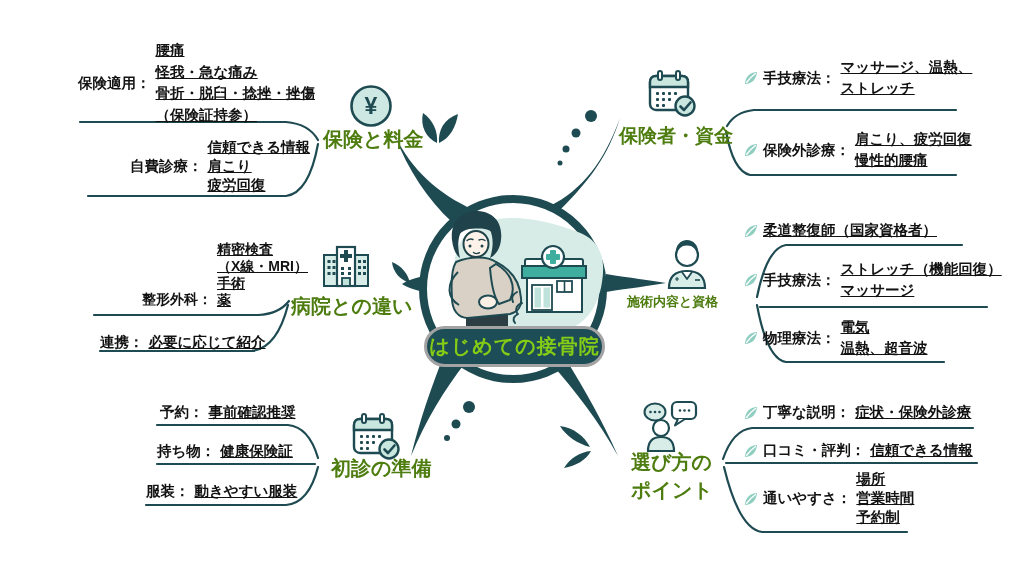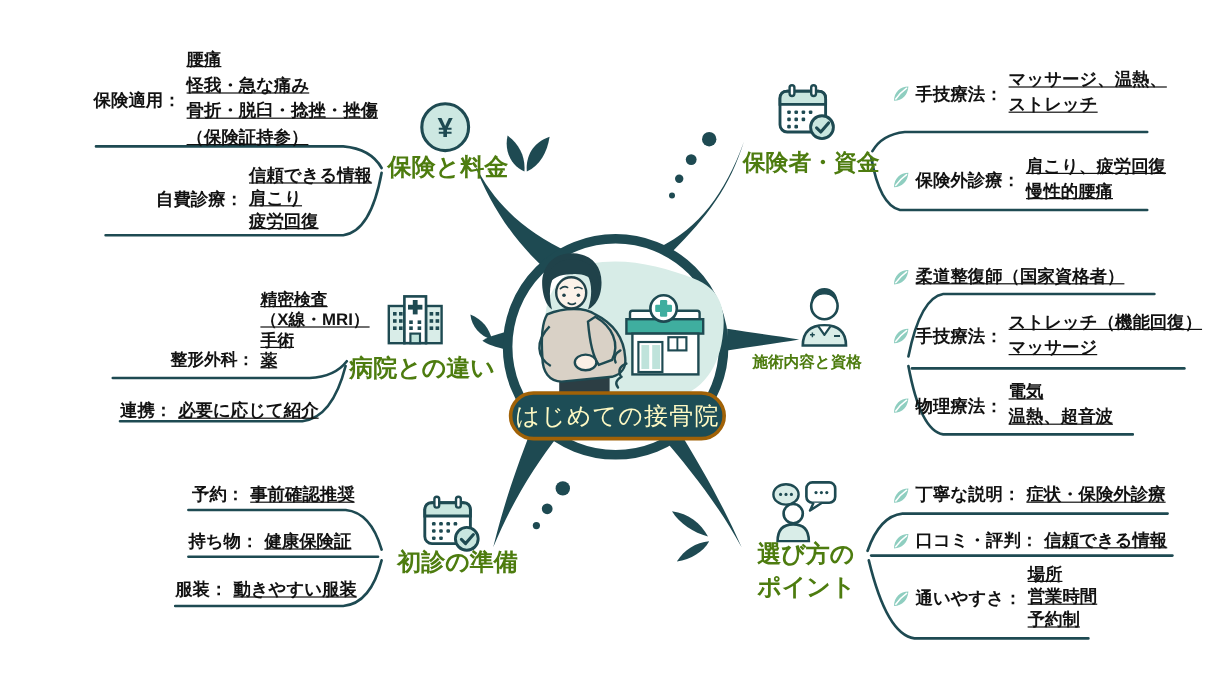--- a/index.html
+++ b/index.html
@@ -14,23 +14,23 @@
   .pre{margin-right:5px;}
   .col{display:flex;flex-direction:column;text-decoration:underline;}
   .lh22 .ln{line-height:21.5px;}
   .lh21 .ln{line-height:21px;}
   .lh19 .ln{line-height:19px;}
   .lh17 .ln{line-height:17px;}
   .leafb{width:16px;height:16px;margin-right:4px;flex:0 0 auto;}
   .icon{position:absolute;z-index:2;}
   #center-pill{
     position:absolute;z-index:3;left:424px;top:326px;width:181px;height:41px;
-    box-sizing:border-box;background:#1d4d56;border:3px solid #a16207;border-radius:24px;
+    box-sizing:border-box;background:#1d4d56;border:3px solid #a3a3a3;border-radius:24px;
     display:flex;align-items:center;justify-content:center;
-    color:#fef9c3;font-size:20px;font-weight:400;letter-spacing:1px;
+    color:#84cc16;font-size:20px;font-weight:700;letter-spacing:1px;
   }
 </style>
 </head>
 <body>
 
 <svg id="deco" width="1024" height="572" viewBox="0 0 1024 572">
   <g stroke="#1e4a52" stroke-width="2.2" fill="none" stroke-linecap="round">
     <path d="M80,122 H286 Q309,124 318,140"></path>
     <path d="M88,196 H286 Q309,193 318,144"></path>
     <path d="M94,315 H258 Q279,314 289,301"></path>

